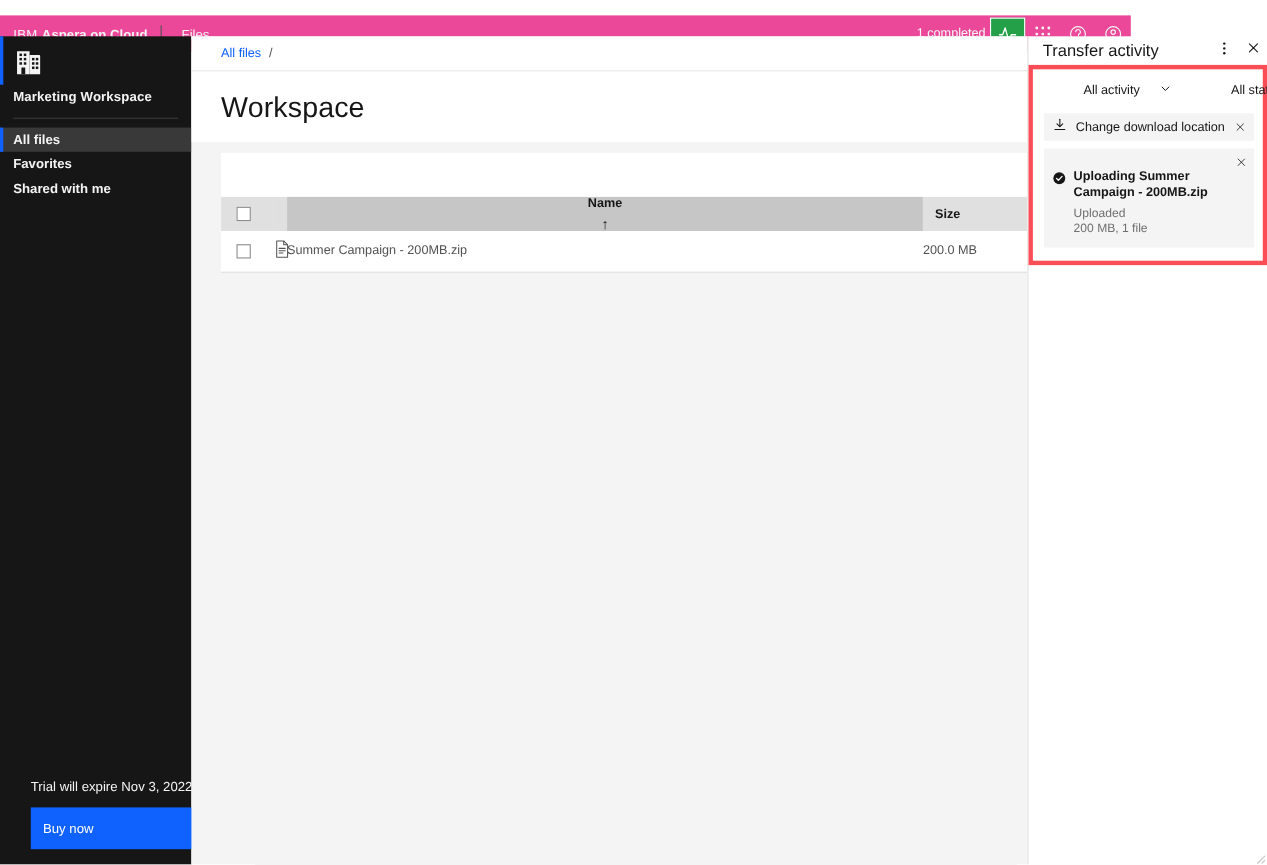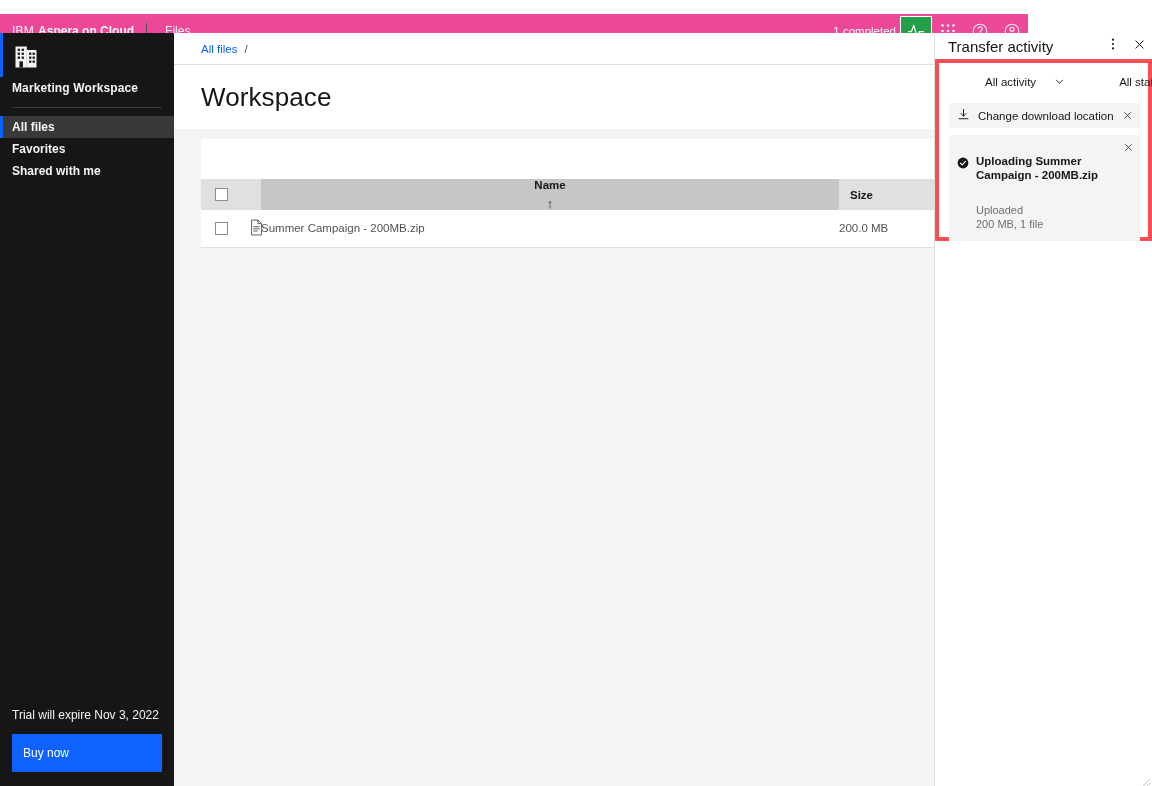--- a/index.html
+++ b/index.html
@@ -65,21 +65,21 @@
     position: relative; margin-top: 0;
   }
   .nav-list { margin-top: 8px; }
   .nav-item + .nav-item { margin-top: 0px; }
   .nav-item.active { background: #393939; }
   .nav-item.active::before {
     content: ""; position: absolute; left: 0; top: 0; bottom: 0;
     width: 3px; background: #0f62fe;
   }
   .trial-block {
-    position: absolute; left: 0; bottom: 14px; width: 200px; padding: 0 12px;
+    position: absolute; left: 16px; bottom: 14px; width: 200px; padding: 0 12px;
   }
   .trial-text { font-size: 12px; color: #f4f4f4; margin-bottom: 12px; }
   .buy-btn {
     display: block; width: 150px; height: 38px; background: #0f62fe;
     color: #ffffff; font-size: 12px; border: none; text-align: left;
     padding-left: 11px; cursor: pointer; font-family: inherit;
   }
 
   
   .main {
@@ -174,21 +174,21 @@
     position: absolute; right: 3px; top: 3px; width: 18px; height: 18px;
     display: flex; align-items: center; justify-content: center; cursor: pointer;
   }
   .xfer-main { display: flex; padding-top: 13px; }
   .xfer-status-icon { flex: 0 0 auto; margin: 1px 7px 0 2px; }
   .xfer-text { flex: 1 1 auto; }
   .xfer-name {
     font-size: 11.5px; font-weight: 700; color: #161616; line-height: 1.25;
   }
   .xfer-sub {
-    font-size: 11px; color: #6f6f6f; line-height: 1.3; margin-top: 20px;
+    font-size: 11px; color: #6f6f6f; line-height: 1.3; margin-top: 4px;
   }
   .xfer-sub2 { font-size: 11px; color: #6f6f6f; line-height: 1.3; }
 
   .resize-handle {
     position: absolute; right: 1px; bottom: 1px; width: 12px; height: 12px;
   }
 </style>
 </head>
 <body>
 

